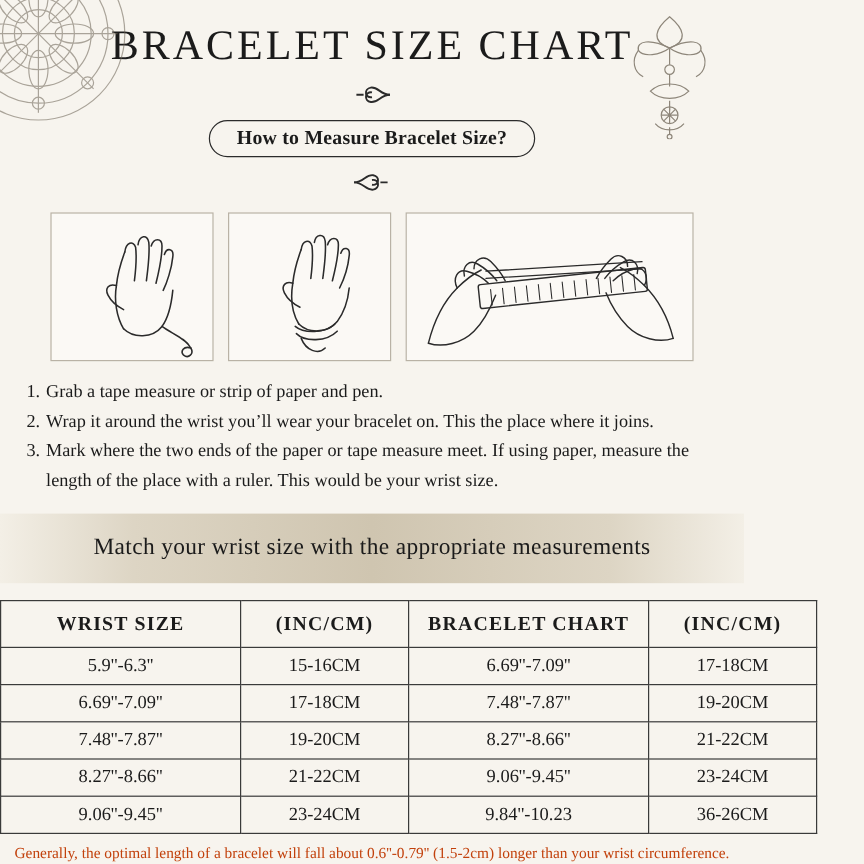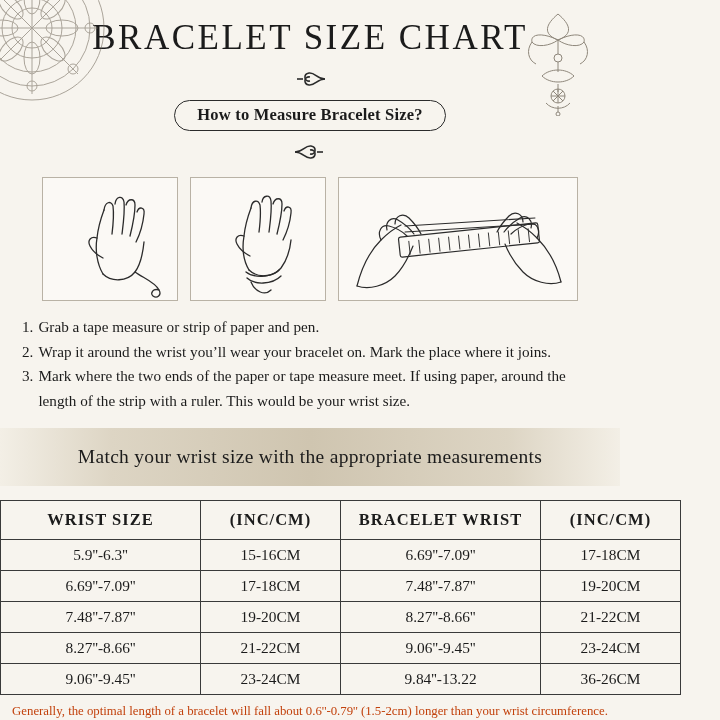--- a/index.html
+++ b/index.html
@@ -317,44 +317,44 @@
 
   </div>
 
   <div class="steps">
     <div class="step">
       <span class="num">1.</span>
       <span class="txt">Grab a tape measure or strip of paper and pen.</span>
     </div>
     <div class="step">
       <span class="num">2.</span>
-      <span class="txt">Wrap it around the wrist you’ll wear your bracelet on. Mark the place where it joins.</span>
+      <span class="txt">Wrap it around the wrist you’ll wear your bracelet on. This the place where it joins.</span>
     </div>
     <div class="step">
       <span class="num">3.</span>
-      <span class="txt">Mark where the two ends of the paper or tape measure meet. If using paper, around the length of the strip with a ruler. This would be your wrist size.</span>
+      <span class="txt">Mark where the two ends of the paper or tape measure meet. If using paper, measure the length of the place with a ruler. This would be your wrist size.</span>
     </div>
   </div>
 
   <div class="banner">
     <div class="l1">Match your wrist size with the appropriate measurements</div>
   </div>
 
   <table class="size-table">
     <colgroup>
       <col class="col-a">
         <col class="col-b">
         <col class="col-c">
         <col class="col-d">
     </colgroup>
     <thead>
       <tr>
         <th class="h-wrist">WRIST SIZE</th>
         <th class="h-wrist-u">(INC/CM)</th>
-        <th class="h-brac">BRACELET WRIST</th>
+        <th class="h-brac">BRACELET CHART</th>
         <th class="h-brac-u">(INC/CM)</th>
       </tr>
     </thead>
     <tbody>
       <tr>
         <td>5.9''-6.3''</td>
         <td>15-16CM</td>
         <td>6.69''-7.09''</td>
         <td>17-18CM</td>
       </tr>
@@ -372,21 +372,21 @@
       </tr>
       <tr>
         <td>8.27''-8.66''</td>
         <td>21-22CM</td>
         <td>9.06''-9.45''</td>
         <td>23-24CM</td>
       </tr>
       <tr>
         <td>9.06''-9.45''</td>
         <td>23-24CM</td>
-        <td>9.84''-13.22</td>
+        <td>9.84''-10.23</td>
         <td>36-26CM</td>
       </tr>
     </tbody>
   </table>
 
   <div class="footnote">Generally, the optimal length of a bracelet will fall about 0.6''-0.79'' (1.5-2cm) longer than your wrist circumference.</div>
 
 </div>
 
 </body></html>

